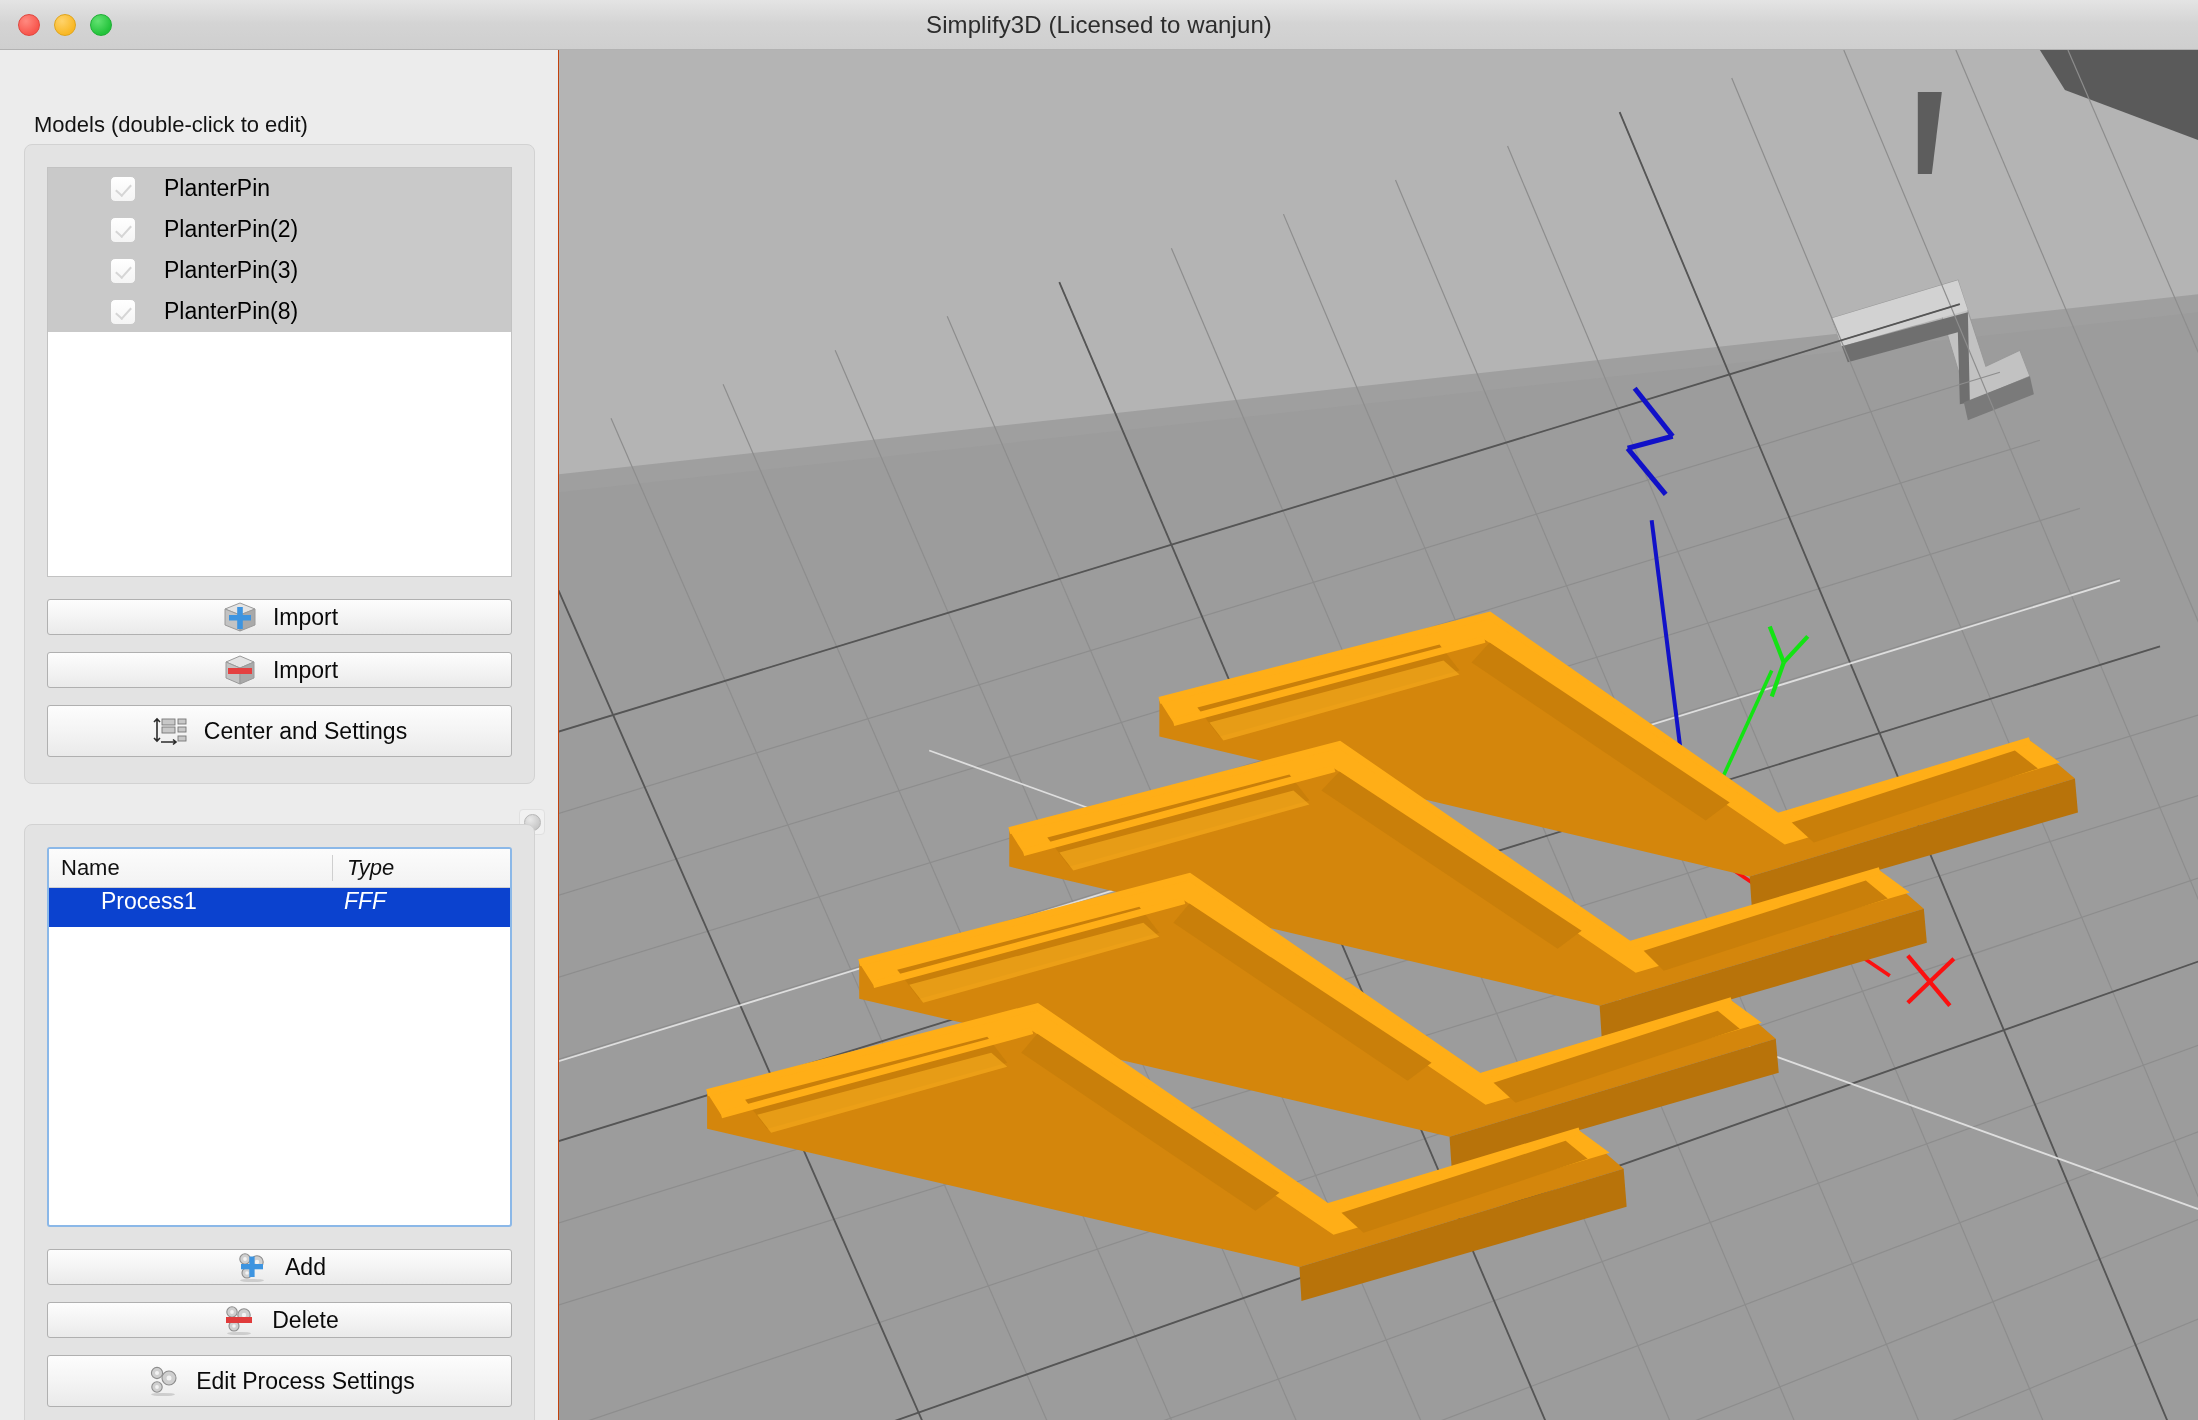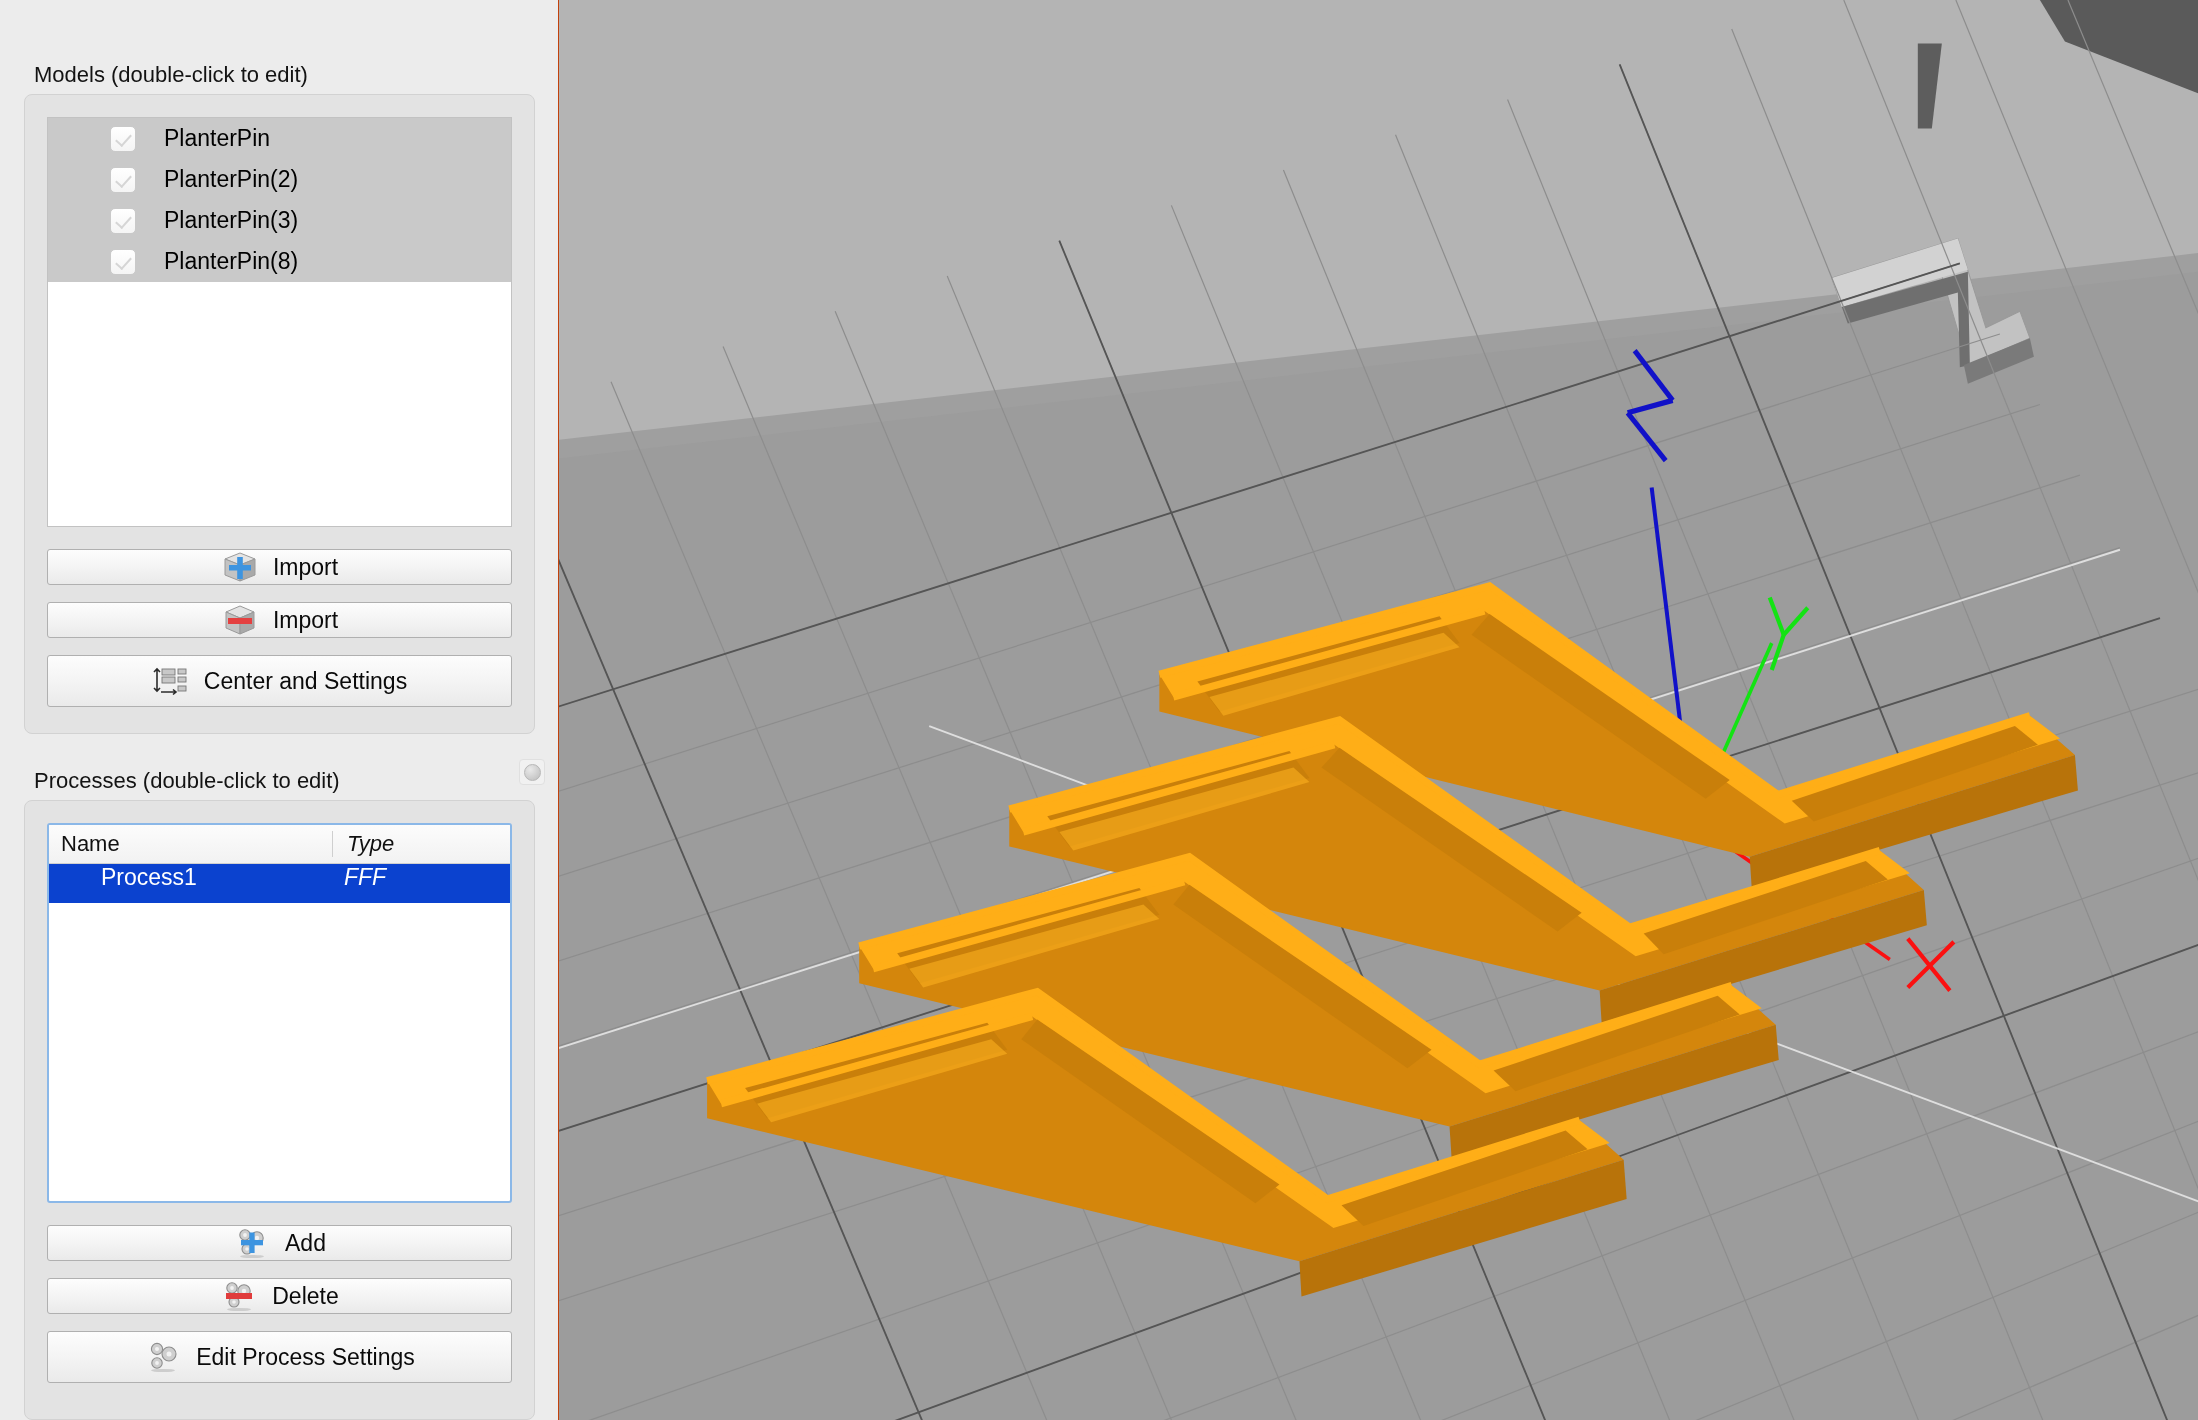--- a/index.html
+++ b/index.html
@@ -157,20 +157,28 @@
     flex: 1 1 auto; position: relative; overflow: hidden;
     background: #9c9c9c;
   }
   #viewport svg { display: block; width: 100%; height: 100%; }
 </style>
 </head>
 <body>
 
 <div id="app-window">
 
+  <div id="titlebar">
+    <div id="traffic-lights">
+      <div class="tl tl-close"></div>
+      <div class="tl tl-min"></div>
+      <div class="tl tl-max"></div>
+    </div>
+    <div id="window-title">Simplify3D (Licensed to wanjun)</div>
+  </div>
 
   <div id="body-split">
 
     <div id="left-panel">
 
       <div id="models-section">
         <div class="group-title">Models (double-click to edit)</div>
         <div class="group-box" id="models-group">
 
           <div id="model-list">
@@ -227,21 +235,20 @@
             <span>Center and Settings</span>
           </div>
         </div>
       </div>
 
       <div id="panel-splitter-handle">
         <span class="knob"></span>
       </div>
 
       <div id="processes-section">
-        <div class="group-title">Processes (double-click to edit)</div>
         <div class="group-box" id="processes-group">
 
           <div id="process-table">
             <div id="process-header">
               <div class="col-name">Name</div>
               <div class="col-type">Type</div>
             </div>
             <div class="process-row">
               <div class="col-name">Process1</div>
               <div class="col-type">FFF</div>

